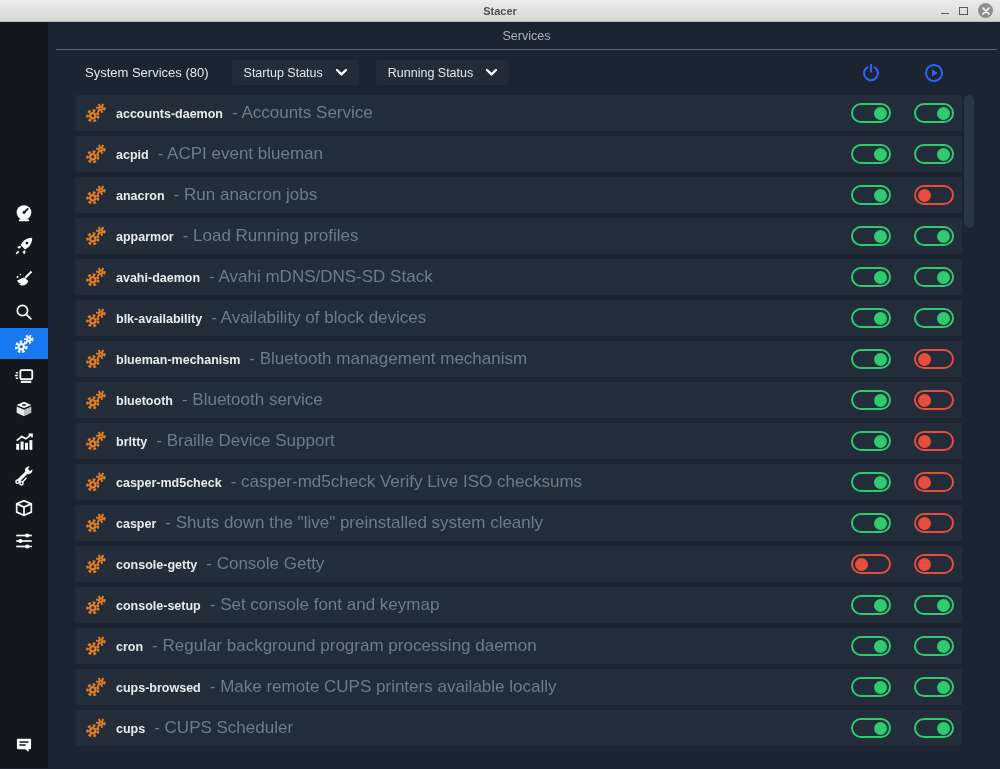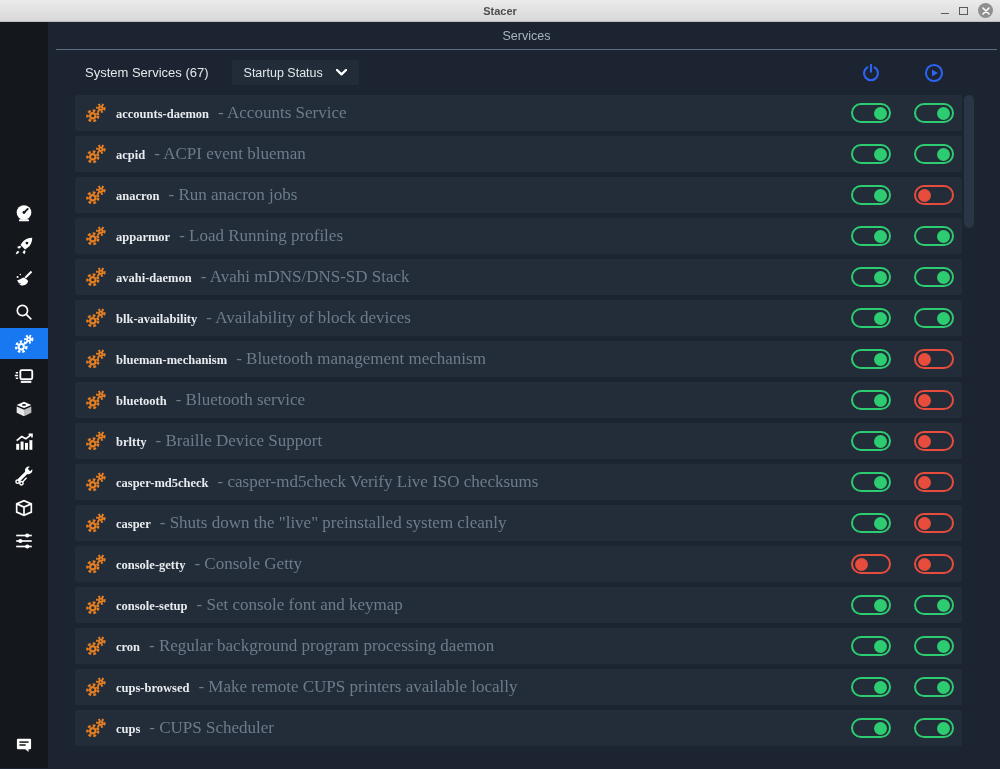--- a/index.html
+++ b/index.html
@@ -34,21 +34,21 @@
   .count-label { color:#e5e9ed; font-size:13px; margin-right:23px; }
   .dropdown { height:25px; background:#222c38; border-radius:3px; display:flex; align-items:center;
               padding:0 12px; margin-right:17px; color:#e2e7ec; font-size:12.5px; cursor:pointer; }
   .dropdown svg { margin-left:13px; }
   .icon-btn { position:absolute; top:50%; transform:translateY(-50%); cursor:pointer; line-height:0; }
   .icon-btn.power { right:118px; }
   .icon-btn.play  { right:55px;  }
 
   .service-list { margin:0 38px 0 27px; }
   .service-row { height:36px; background:#232d3a; border-radius:2px; margin-bottom:5px;
-                 display:flex; align-items:center; padding:0 8px 0 10px;font-family:Liberation Serif, serif; }
+                 display:flex; align-items:center; padding:0 8px 0 10px; }
   .gear-wrap { line-height:0; margin-right:9px; }
   .row-text { flex:1; display:flex; align-items:baseline; overflow:hidden; white-space:nowrap; }
   .service-name { color:#e8ecef; font-size:12.5px; font-weight:bold; }
   .service-desc { color:#6d7c8a; font-size:17px; margin-left:9px; }
 
   .toggle { width:40px; height:20px; border-radius:11px; border:2px solid; position:relative;
             display:inline-block; flex-shrink:0; cursor:pointer; }
   .toggle.t2 { margin-left:23px; }
   .toggle.on  { border-color:#2ecc71; }
   .toggle.off { border-color:#e74c3c; }
@@ -200,29 +200,35 @@
       </div>
     </div>
 
     <div class="main">
 
       <div class="page-header">
         <span>Services</span>
       </div>
 
       <div class="toolbar">
-        <span class="count-label">System Services (67)</span>
+        <span class="count-label">System Services (80)</span>
 
         <div class="dropdown">
           <span>Startup Status</span>
           <svg width="11" height="7" viewBox="0 0 11 7">
             <path d="M1 1l4.5 4.3L10 1" fill="none" stroke="#fff" stroke-width="2.4" stroke-linecap="round" stroke-linejoin="round"></path>
           </svg>
         </div>
 
+        <div class="dropdown">
+          <span>Running Status</span>
+          <svg width="11" height="7" viewBox="0 0 11 7">
+            <path d="M1 1l4.5 4.3L10 1" fill="none" stroke="#fff" stroke-width="2.4" stroke-linecap="round" stroke-linejoin="round"></path>
+          </svg>
+        </div>
 
         <span class="icon-btn power">
           <svg width="22" height="22" viewBox="0 0 24 24" fill="none" stroke="#2e63f5" stroke-width="2.3" stroke-linecap="round">
             <path d="M8 5.8a7.6 7.6 0 1 0 8 0"></path>
             <line x1="12" y1="3" x2="12" y2="10.5"></line>
           </svg>
         </span>
         <span class="icon-btn play">
           <svg width="22" height="22" viewBox="0 0 24 24">
             <circle cx="12" cy="12" r="8.8" fill="none" stroke="#2e63f5" stroke-width="2.2"></circle>

